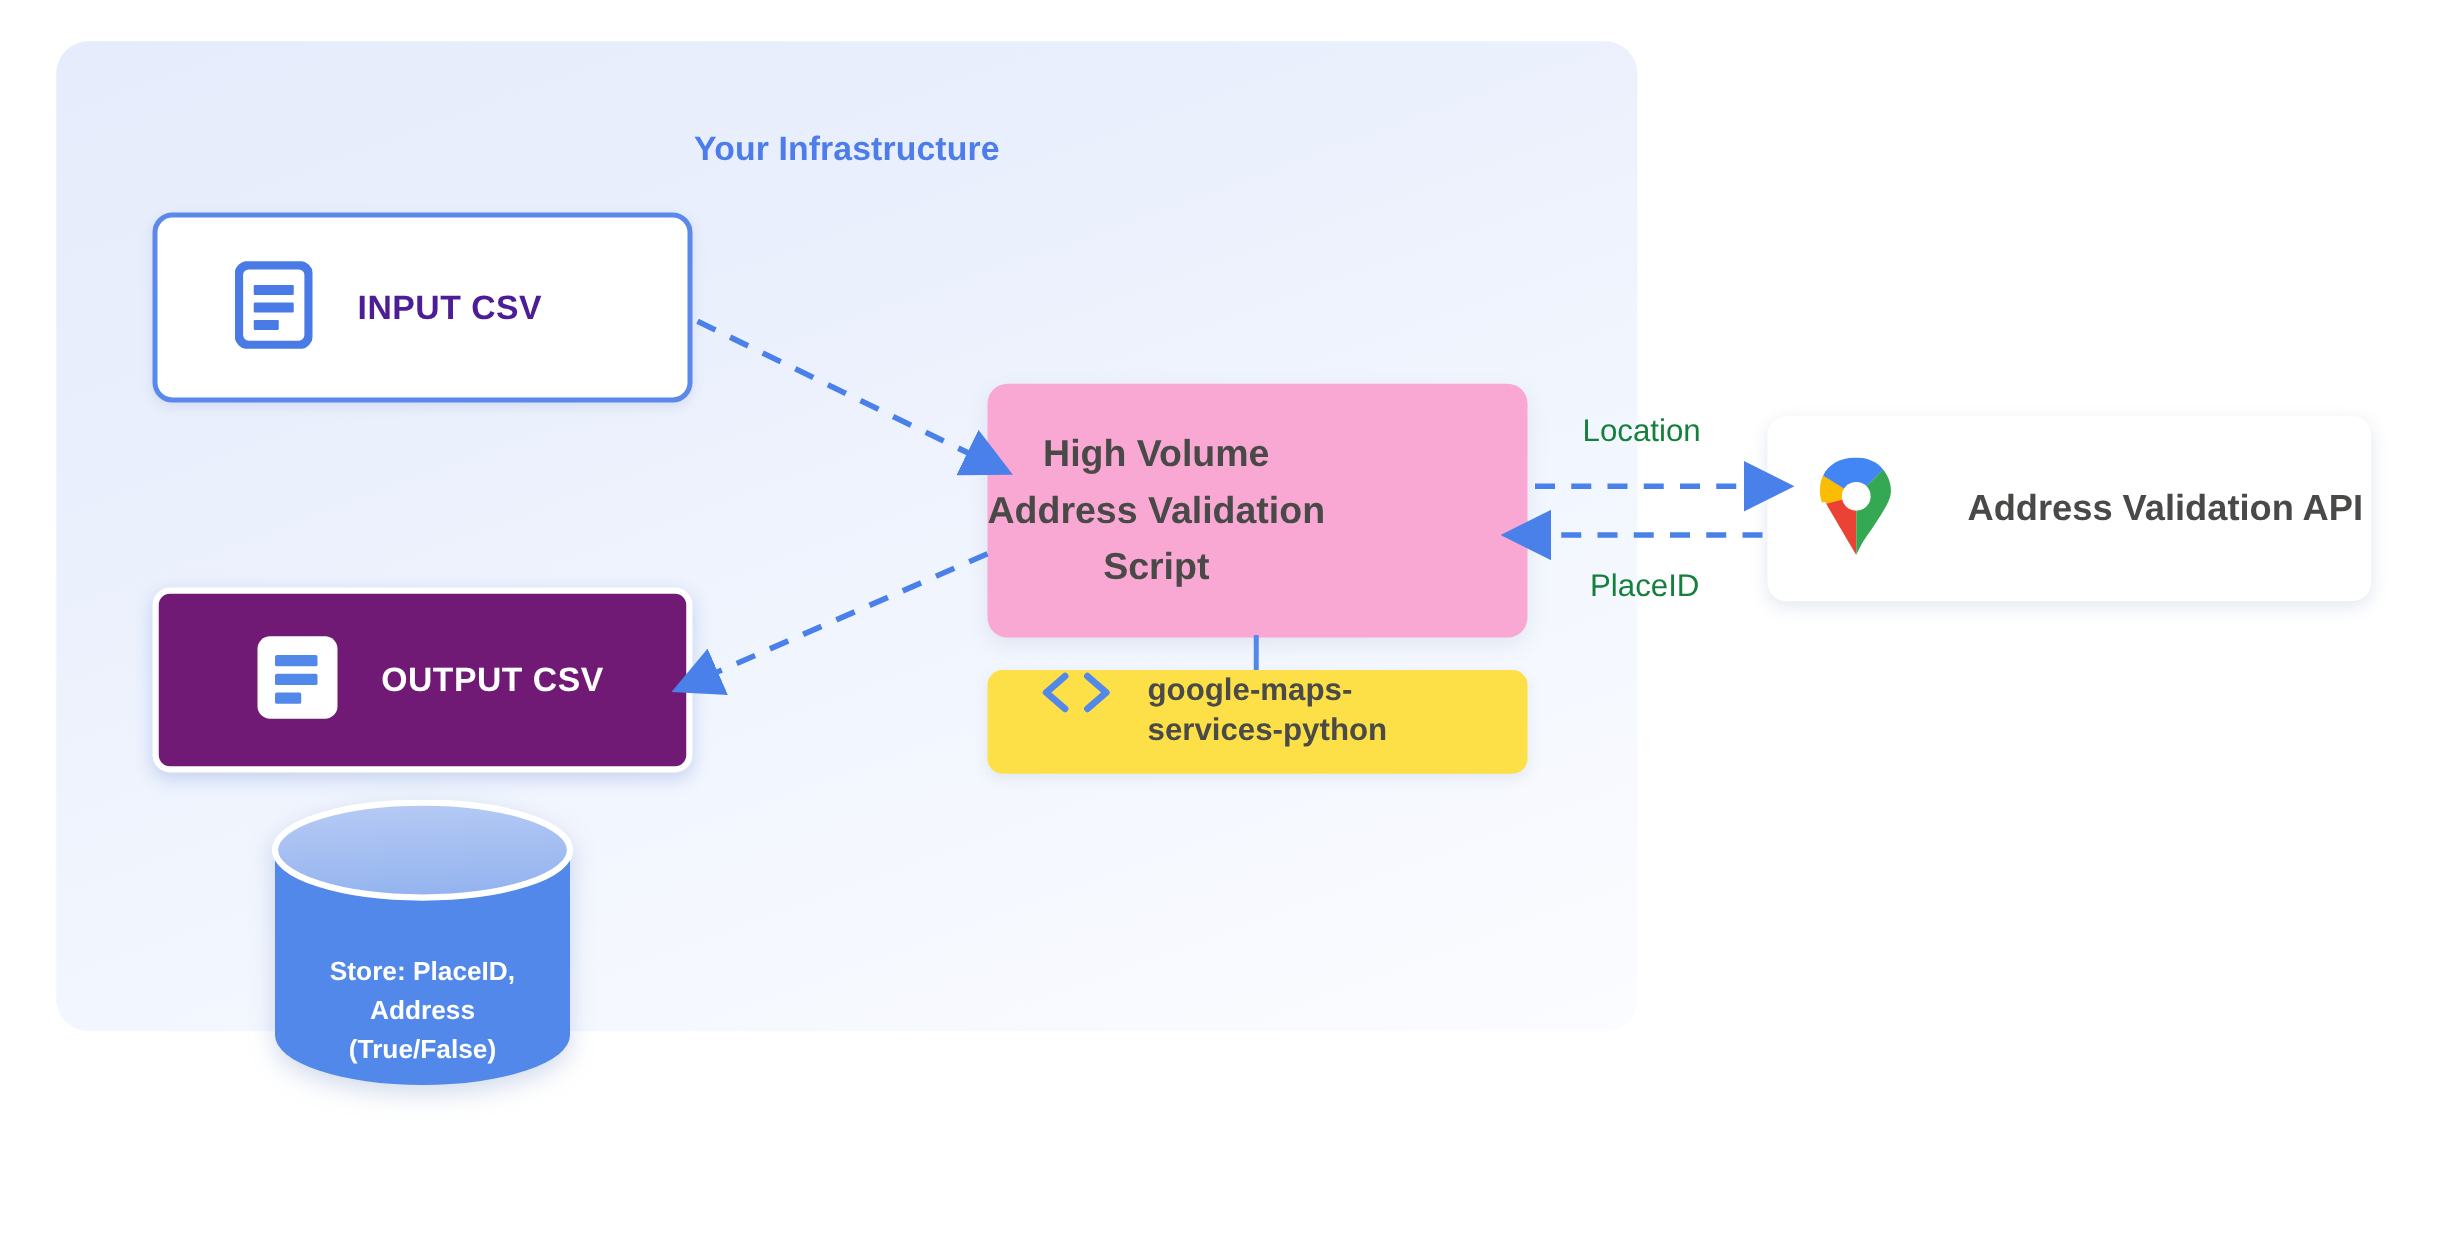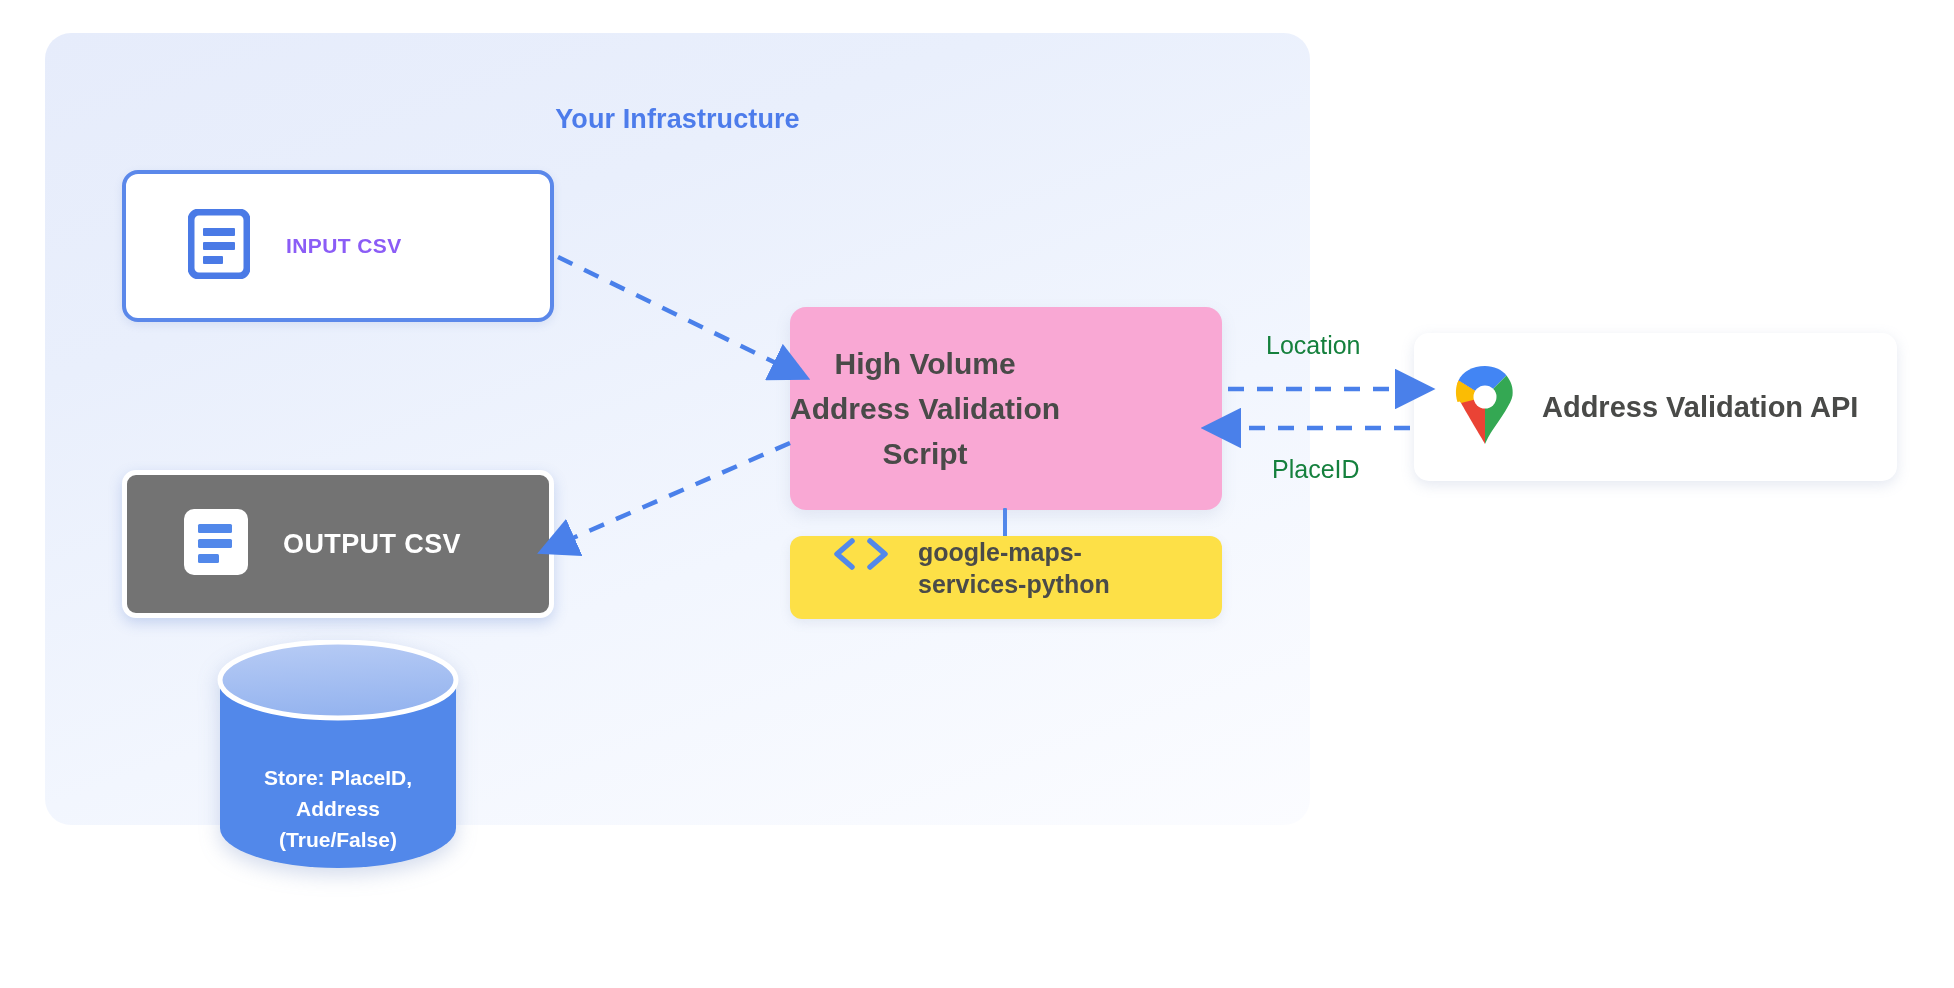--- a/index.html
+++ b/index.html
@@ -58,39 +58,39 @@
     box-sizing: border-box;
     background: #ffffff;
     border: 4px solid #5b88ea;
     border-radius: 16px;
     display: flex;
     align-items: center;
     padding-left: 62px;
     box-shadow: 0 3px 9px rgba(90,120,190,.14);
   }
   #input-csv .card-label {
-    font-size: 21px;
-    color: #8b5cf6;
+    font-size: 27px;
+    color: #4c1d95;
     margin-left: 36px;
   }
 
   
   #output-csv {
     position: absolute;
     left: 122px;
     top: 470px;
     width: 432px;
     height: 148px;
     box-sizing: border-box;
-    background: #737373;
+    background: #701a75;
     border: 5px solid #ffffff;
     border-radius: 14px;
     display: flex;
     align-items: center;
-    padding-left: 56px;
+    padding-left: 78px;
     box-shadow: 0 5px 14px rgba(70,110,200,.25);
   }
   #output-csv .card-label {
     font-size: 27px;
     color: #ffffff;
     margin-left: 34px;
   }
 
   
   .doc-icon { flex: 0 0 auto; }
@@ -183,20 +183,21 @@
     top: 333px;
     width: 483px;
     height: 148px;
     box-sizing: border-box;
     background: #ffffff;
     border-radius: 15px;
     display: flex;
     align-items: center;
     padding-left: 40px;
     box-shadow: 0 4px 14px rgba(120,140,185,.20);
+    gap: 32px;
   }
   #api-label {
     font-size: 29px;
     font-weight: 700;
     color: #494a48;
     margin-left: 26px;
     white-space: nowrap;
   }
 
   

